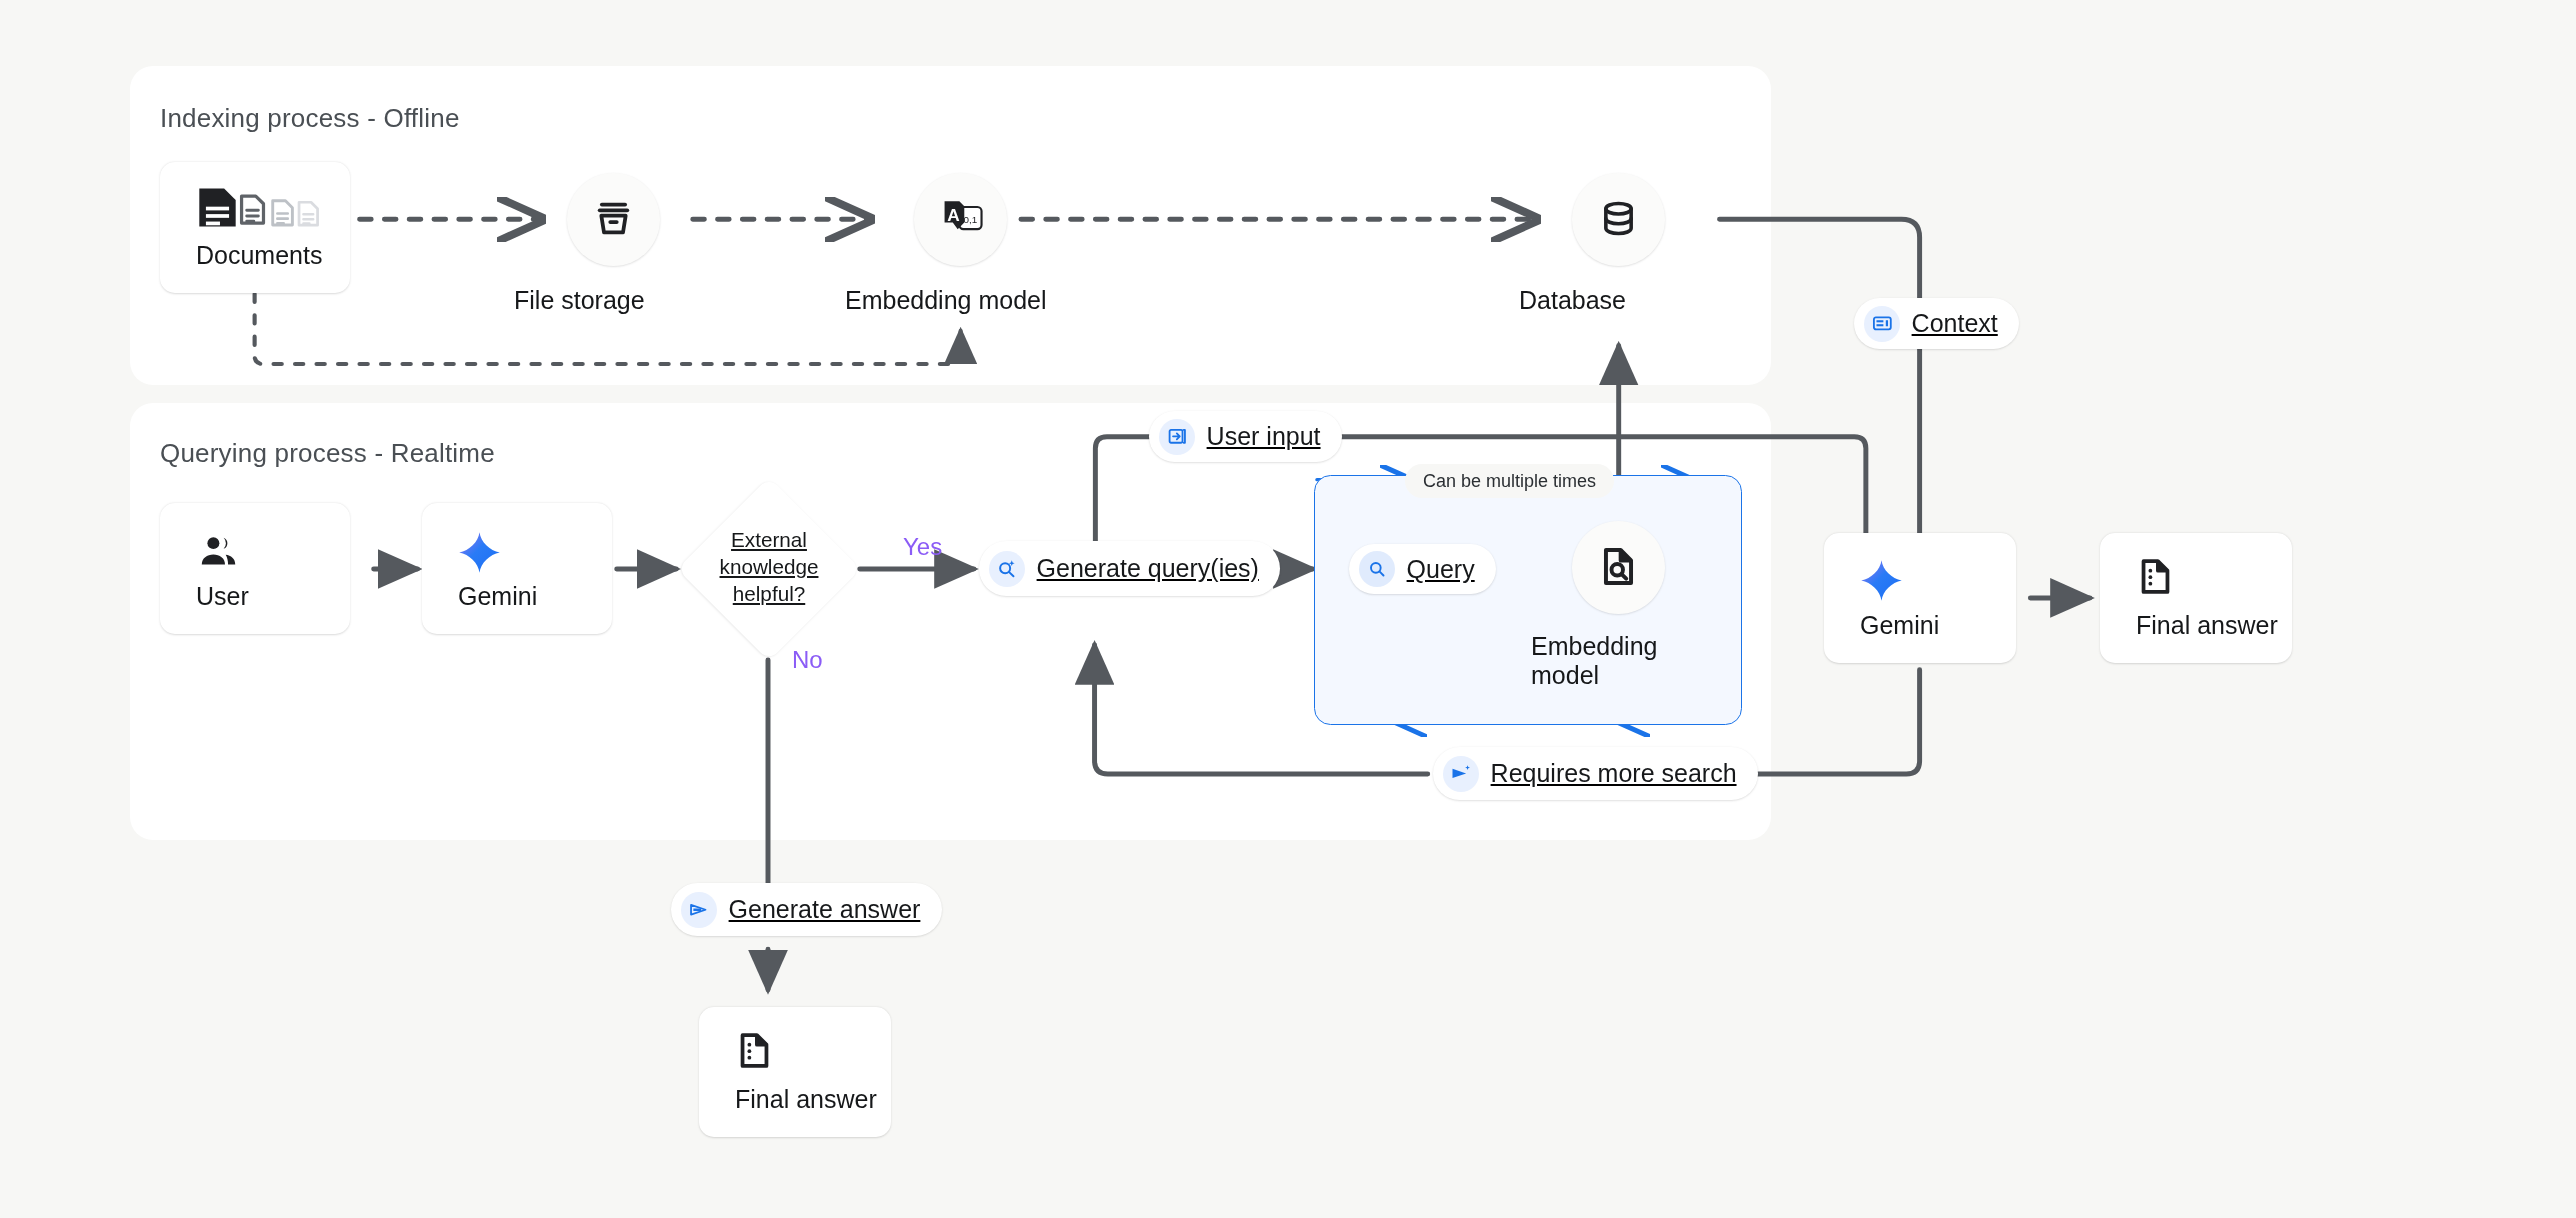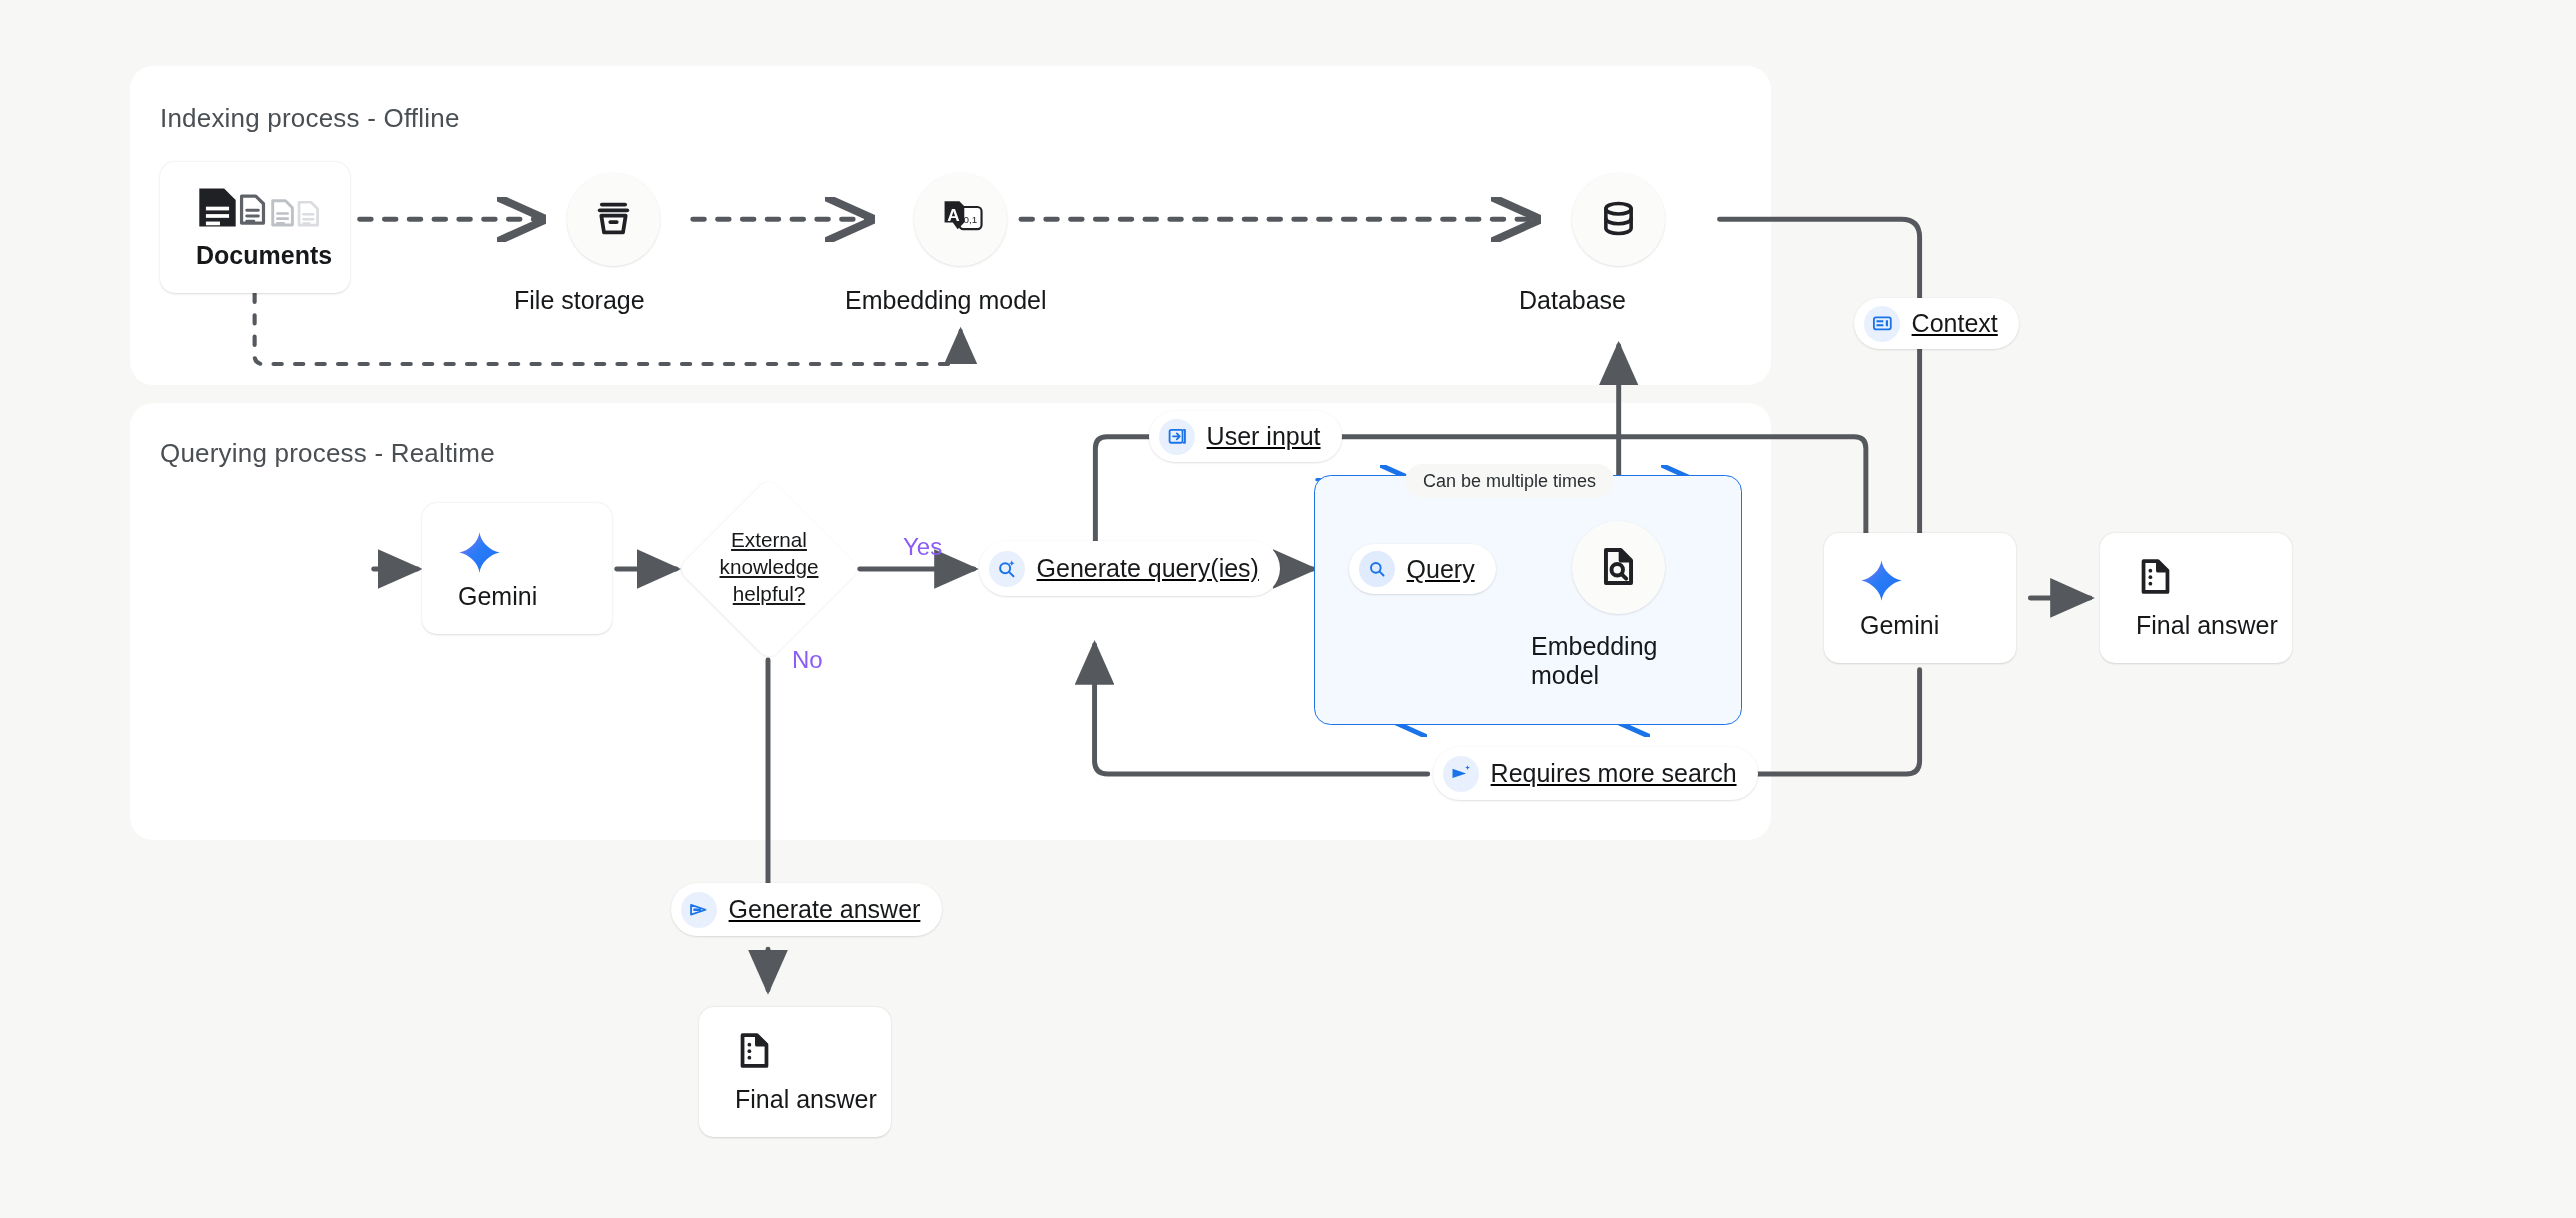--- a/index.html
+++ b/index.html
@@ -154,21 +154,21 @@
     </g>
 
     <g stroke="#1a73e8" fill="none" stroke-width="4" stroke-linecap="round">
       <path d="M1593,580 L1705,580" marker-end="url(#ahb)"></path>
       <path d="M1922,580 L2045,580" marker-end="url(#ahb)"></path>
       <path d="M1765,873 L1690,873" marker-end="url(#ahb)"></path>
       <path d="M2045,873 L1960,873" marker-end="url(#ahb)"></path>
     </g>
   </svg>
 
-  <div class="card" style="left:160px;top:162px;width:190px;height:131px;font-weight:bold;">
+  <div class="card" style="left:160px;top:162px;width:190px;height:131px;">
     <div class="ic" style="left:36px;top:23px;">
       <svg width="124" height="45" viewBox="0 0 150 54">
         <g>
           <path d="M4,4 h30 l14,14 v32 h-44 z" fill="#202124"></path>
           <rect x="12" y="26" width="28" height="4.5" fill="#fff"></rect>
           <rect x="12" y="35" width="28" height="4.5" fill="#fff"></rect>
           <rect x="12" y="44" width="17" height="4.5" fill="#fff"></rect>
         </g>
         <g transform="translate(52,10) scale(0.78)" fill="none" stroke="#5f6368" stroke-width="5">
           <path d="M4,4 h22 l12,12 v30 h-34 z" stroke-linejoin="round"></path>
@@ -227,20 +227,31 @@
       <svg width="20.7" height="20.7" viewBox="0 0 24 24">
         <rect x="2.2" y="5" width="19.6" height="14" rx="2.4" fill="none" stroke="#1a73e8" stroke-width="2.1"></rect>
         <rect x="5.2" y="8.4" width="8" height="2.4" fill="#1a73e8"></rect>
         <rect x="5.2" y="13" width="8" height="2.4" fill="#1a73e8"></rect>
         <rect x="16" y="8.4" width="2.6" height="7" fill="#1a73e8"></rect>
       </svg>
     </span>
     <span class="ptxt">Context</span>
   </div>
 
+  <div class="card" style="left:160px;top:503px;width:190px;height:131px;">
+    <div class="ic" style="left:36px;top:28px;">
+      <svg width="45" height="41" viewBox="0 0 24 24" fill="#202124">
+        <circle cx="9" cy="7.1" r="3.5"></circle>
+        <path d="M2.2 19.6c0-3.7 3.1-5.9 6.8-5.9s6.8 2.2 6.8 5.9z"></path>
+        <path d="M15 3.9a3.5 3.5 0 0 1 0 6.5 4.6 4.6 0 0 0 0-6.5z"></path>
+        <path d="M16.2 13.9c3.1.3 5.6 2.3 5.6 5.7h-4.2c0-2.3-.5-4.1-1.4-5.7z"></path>
+      </svg>
+    </div>
+    <div class="lbl">User</div>
+  </div>
 
   <div class="card" style="left:422px;top:503px;width:190px;height:131px;">
     <div class="ic" style="left:35px;top:26.5px;">
       <svg width="45" height="45" viewBox="0 0 24 24">
         <defs>
           <linearGradient id="gg1" x1="0" y1="0" x2="1" y2="1">
             <stop offset="0%" stop-color="#9b72f2"></stop>
             <stop offset="45%" stop-color="#2a7bf6"></stop>
             <stop offset="100%" stop-color="#1b6ef3"></stop>
           </linearGradient>

